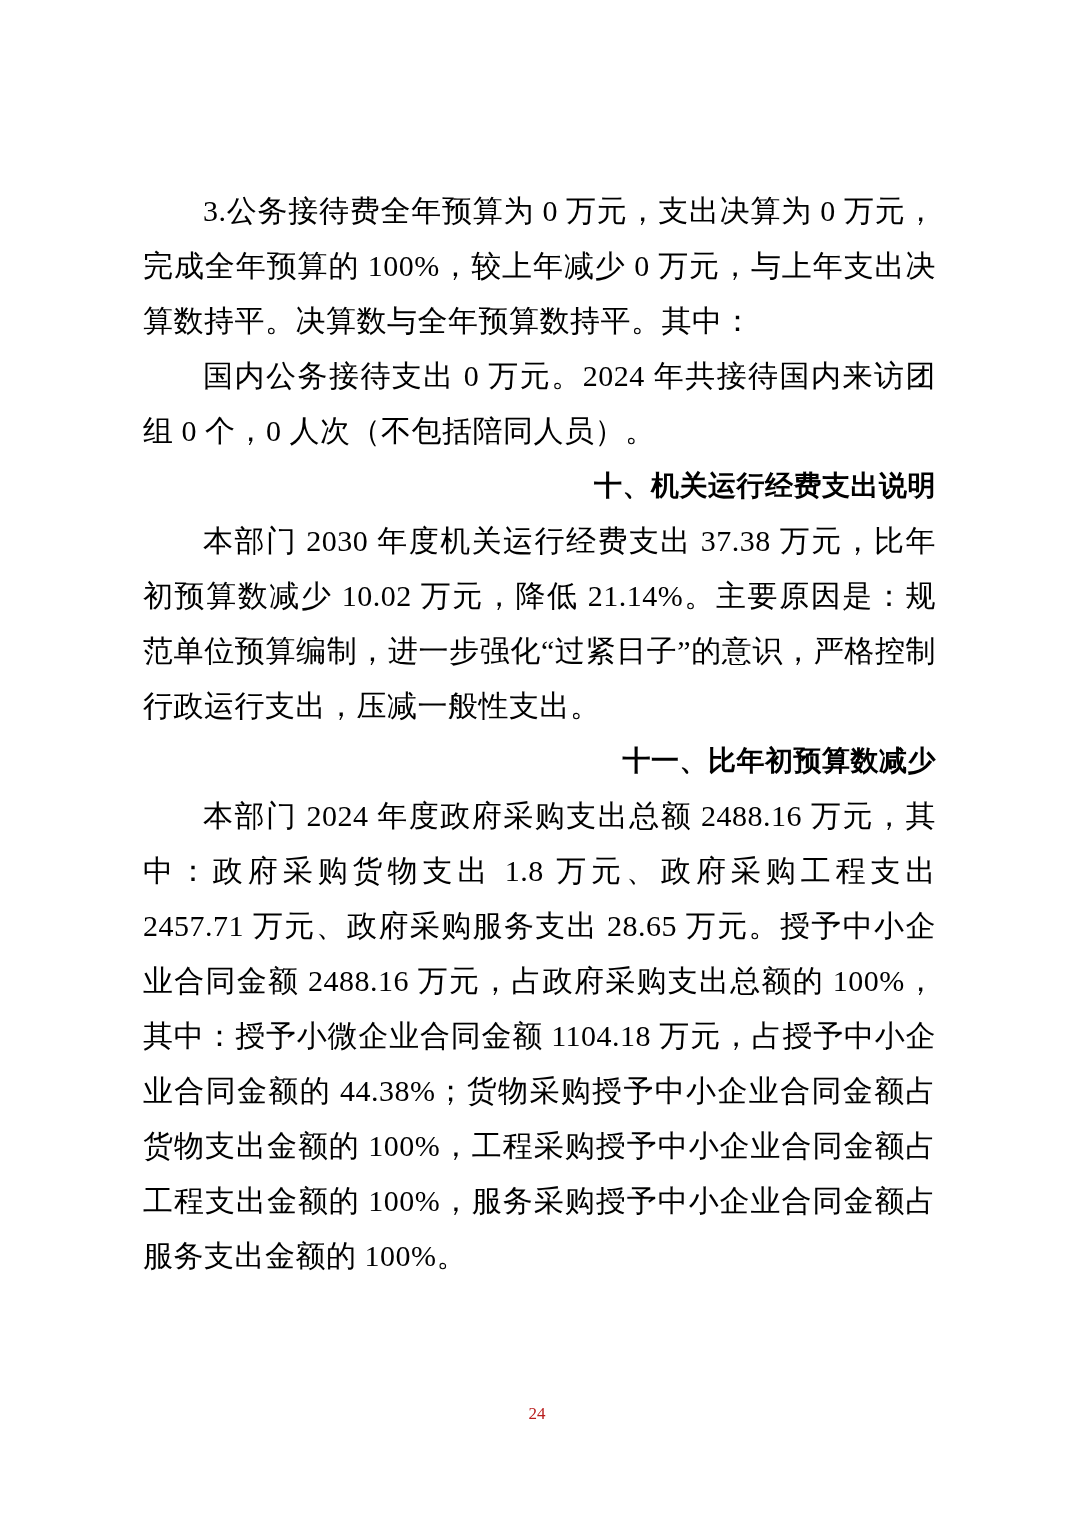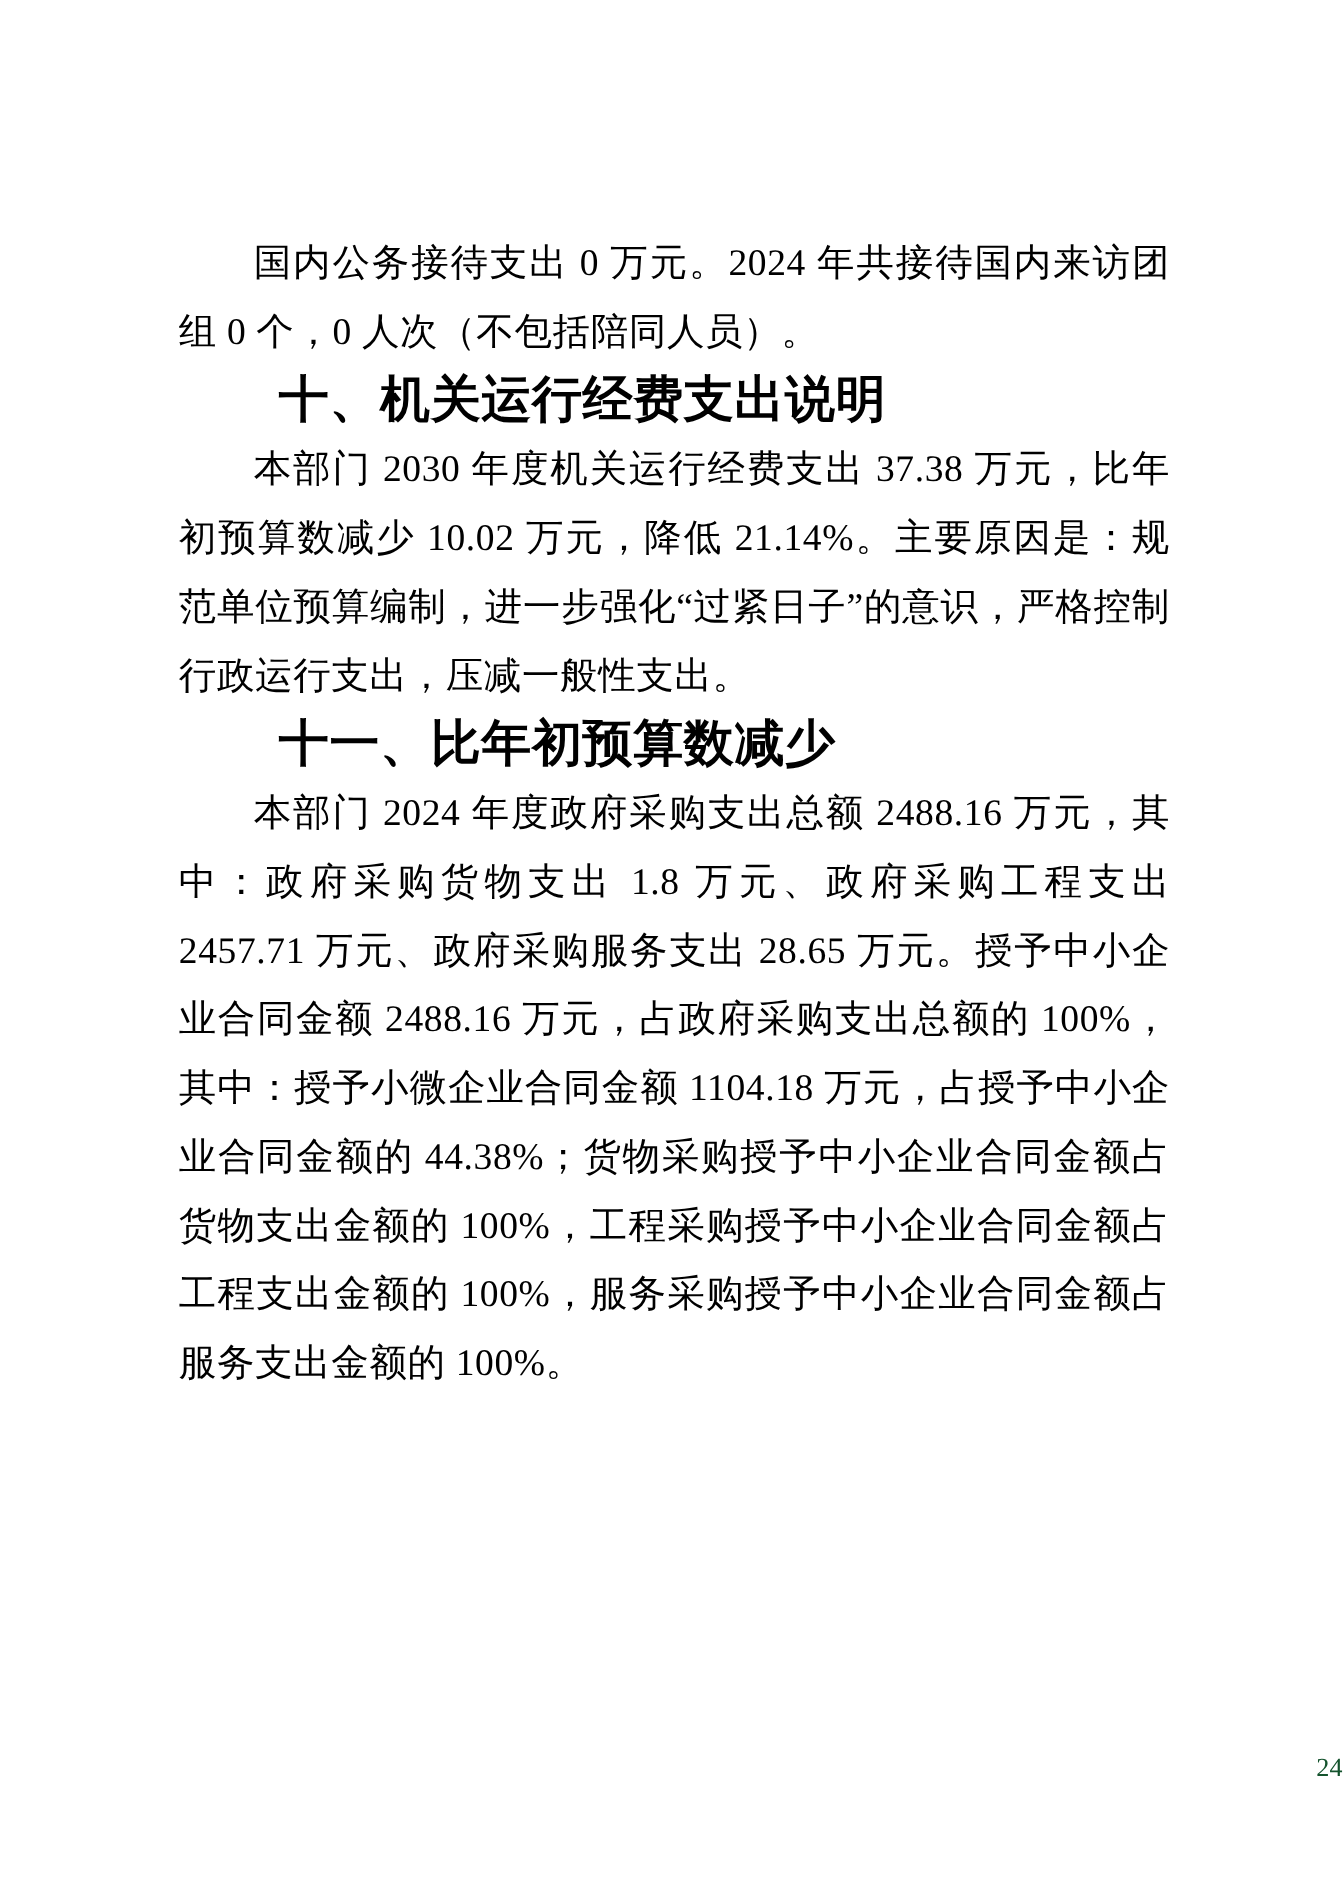--- a/index.html
+++ b/index.html
@@ -30,41 +30,42 @@
     margin: 0;
     padding: 0;
     text-indent: 2em;
   }
   .heading {
     margin: 0;
     padding: 0;
     text-indent: 2em;
     font-family: "Liberation Sans", "DejaVu Sans", sans-serif;
     font-weight: bold;
-    font-size: 40px;
+    font-size: 28px;
     line-height: 55px;
-    text-align: left;
+    text-align: right;
   }
   .footer {
     position: absolute;
     left: 0;
     top: 1400px;
     width: 100%;
-    text-align: right;
+    text-align: center;
     font-family: "Liberation Serif", "DejaVu Serif", serif;
-    font-size: 21px;
+    font-size: 17px;
     line-height: 28px;
-    color: #14532d;
+    color: #b91c1c;
   }
 </style>
 </head>
 <body>
 
 <div class="page">
   <div class="content">
+    <p class="para">3.公务接待费全年预算为 0 万元，支出决算为 0 万元，完成全年预算的 100%，较上年减少 0 万元，与上年支出决算数持平。决算数与全年预算数持平。其中：</p>
     <p class="para">国内公务接待支出 0 万元。2024 年共接待国内来访团组 0 个，0 人次（不包括陪同人员）。</p>
     <p class="heading">十、机关运行经费支出说明</p>
     <p class="para">本部门 2030 年度机关运行经费支出 37.38 万元，比年初预算数减少 10.02 万元，降低 21.14%。主要原因是：规范单位预算编制，进一步强化“过紧日子”的意识，严格控制行政运行支出，压减一般性支出。</p>
     <p class="heading">十一、比年初预算数减少</p>
     <p class="para">本部门 2024 年度政府采购支出总额 2488.16 万元，其中：政府采购货物支出 1.8 万元、政府采购工程支出 2457.71 万元、政府采购服务支出 28.65 万元。授予中小企业合同金额 2488.16 万元，占政府采购支出总额的 100%，其中：授予小微企业合同金额 1104.18 万元，占授予中小企业合同金额的 44.38%；货物采购授予中小企业合同金额占货物支出金额的 100%，工程采购授予中小企业合同金额占工程支出金额的 100%，服务采购授予中小企业合同金额占服务支出金额的 100%。</p>
   </div>
 
   <div class="footer">24</div>
 </div>
 

